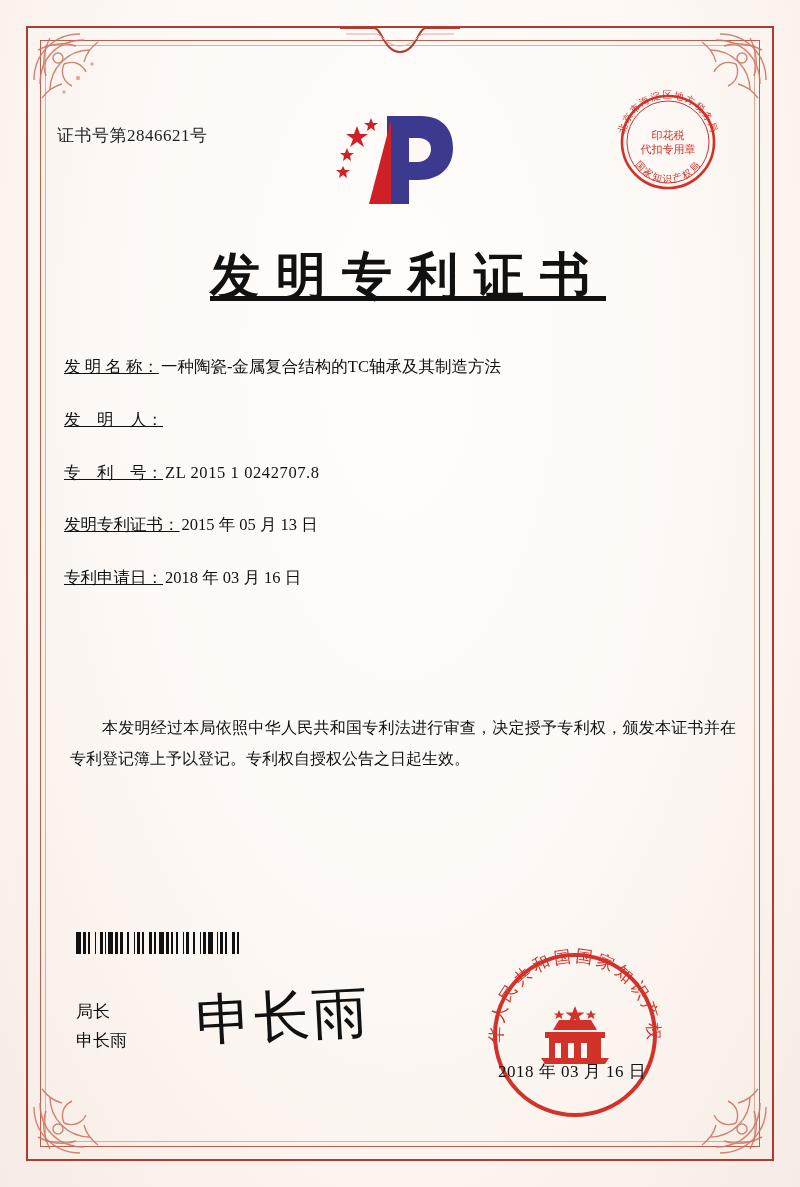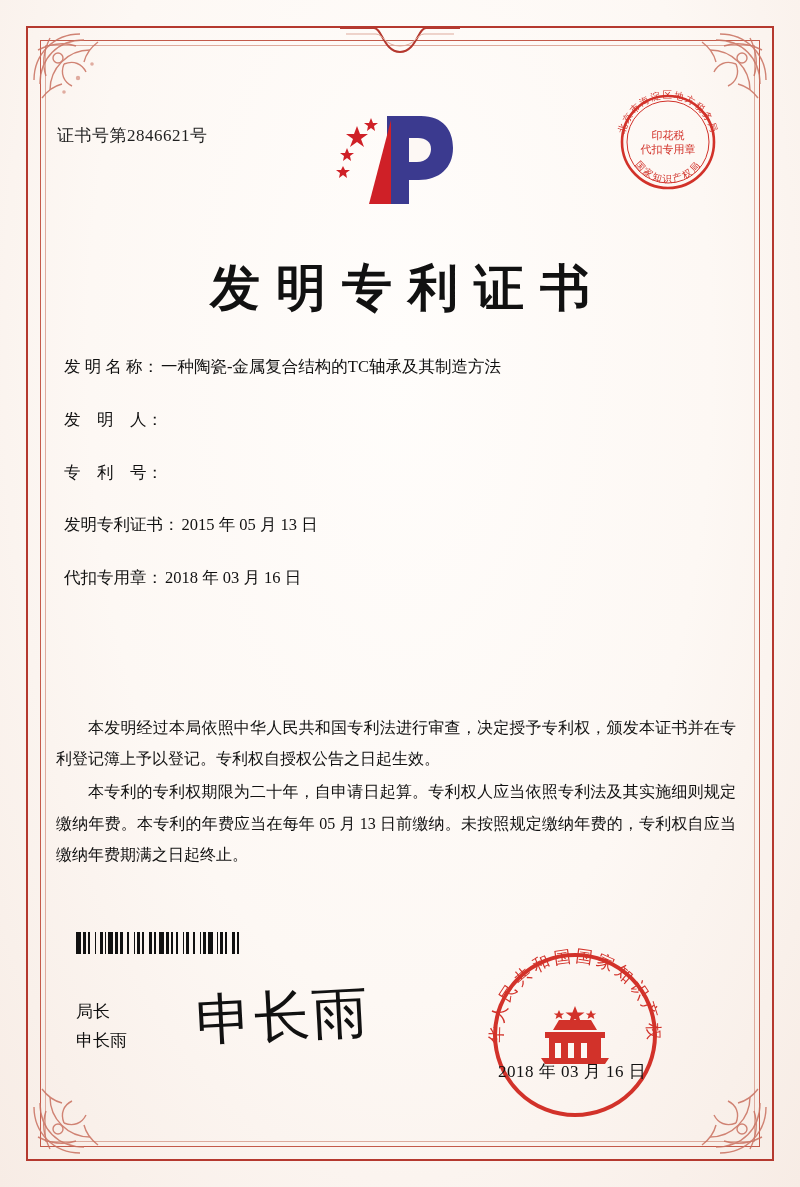--- a/index.html
+++ b/index.html
@@ -93,60 +93,62 @@
     transform: translateX(-50%);
     width: 150px;
     height: 110px;
   }
   .logo svg { width: 100%; height: 100%; display: block; }
 
   .title {
     position: absolute;
     left: 0;
     right: 0;
-    top: 255px;
+    top: 243px;
     text-align: center;
     font-size: 50px;
     letter-spacing: 16px;
     text-indent: 16px;
     font-weight: bold;
     color: #111;
     font-family: "DejaVu Serif", "Liberation Serif", serif;
+    text-decoration: underline;
   }
 
   .fields {
     position: absolute;
     left: 64px;
     top: 355px;
     right: 64px;
   }
   .field {
     display: flex;
     align-items: baseline;
     font-size: 16.5px;
     margin-bottom: 28px;
     line-height: 1.5;
   }
   .field .lbl {
     white-space: nowrap;
     color: #111;
+    text-decoration: underline;
   }
   .field .val {
     color: #111;
     margin-left: 2px;
     text-align: center;
   }
   .field.mono .val {
     font-family: "Liberation Serif", serif;
     letter-spacing: .6px;
   }
 
   .body-text {
     position: absolute;
-    left: 56px;
+    left: 70px;
     right: 64px;
     top: 712px;
     font-size: 16px;
     line-height: 1.95;
     color: #111;
     text-align: justify;
   }
   .body-text p {
     margin: 0 0 2px 0;
     text-indent: 2em;
@@ -345,34 +347,34 @@
   <div class="fields">
     <div class="field">
       <span class="lbl">发 明 名 称：</span>
       <span class="val">一种陶瓷-金属复合结构的TC轴承及其制造方法</span>
     </div>
     <div class="field">
       <span class="lbl">发　明　人：</span>
     </div>
     <div class="field mono">
       <span class="lbl">专　利　号：</span>
+      <span class="val">ZL 2015 1 0242707.8</span>
     </div>
     <div class="field">
       <span class="lbl">发明专利证书：</span>
       <span class="val">2015 年 05 月 13 日</span>
     </div>
     <div class="field">
-      <span class="lbl">代扣专用章：</span>
+      <span class="lbl">专利申请日：</span>
       <span class="val">2018 年 03 月 16 日</span>
     </div>
   </div>
 
   <div class="body-text">
     <p>本发明经过本局依照中华人民共和国专利法进行审查，决定授予专利权，颁发本证书并在专利登记簿上予以登记。专利权自授权公告之日起生效。</p>
-    <p>本专利的专利权期限为二十年，自申请日起算。专利权人应当依照专利法及其实施细则规定缴纳年费。本专利的年费应当在每年 05 月 13 日前缴纳。未按照规定缴纳年费的，专利权自应当缴纳年费期满之日起终止。</p>
   </div>
 
   <div class="barcode" id="barcode">
       <i style="width: 5.1px; background: rgb(17, 17, 17);"></i>
       <i style="width: 1.7px; background: transparent;"></i>
       <i style="width: 3.4px; background: rgb(17, 17, 17);"></i>
       <i style="width: 1.7px; background: transparent;"></i>
       <i style="width: 1.7px; background: rgb(17, 17, 17);"></i>
       <i style="width: 5.1px; background: transparent;"></i>
       <i style="width: 1.7px; background: rgb(17, 17, 17);"></i>

